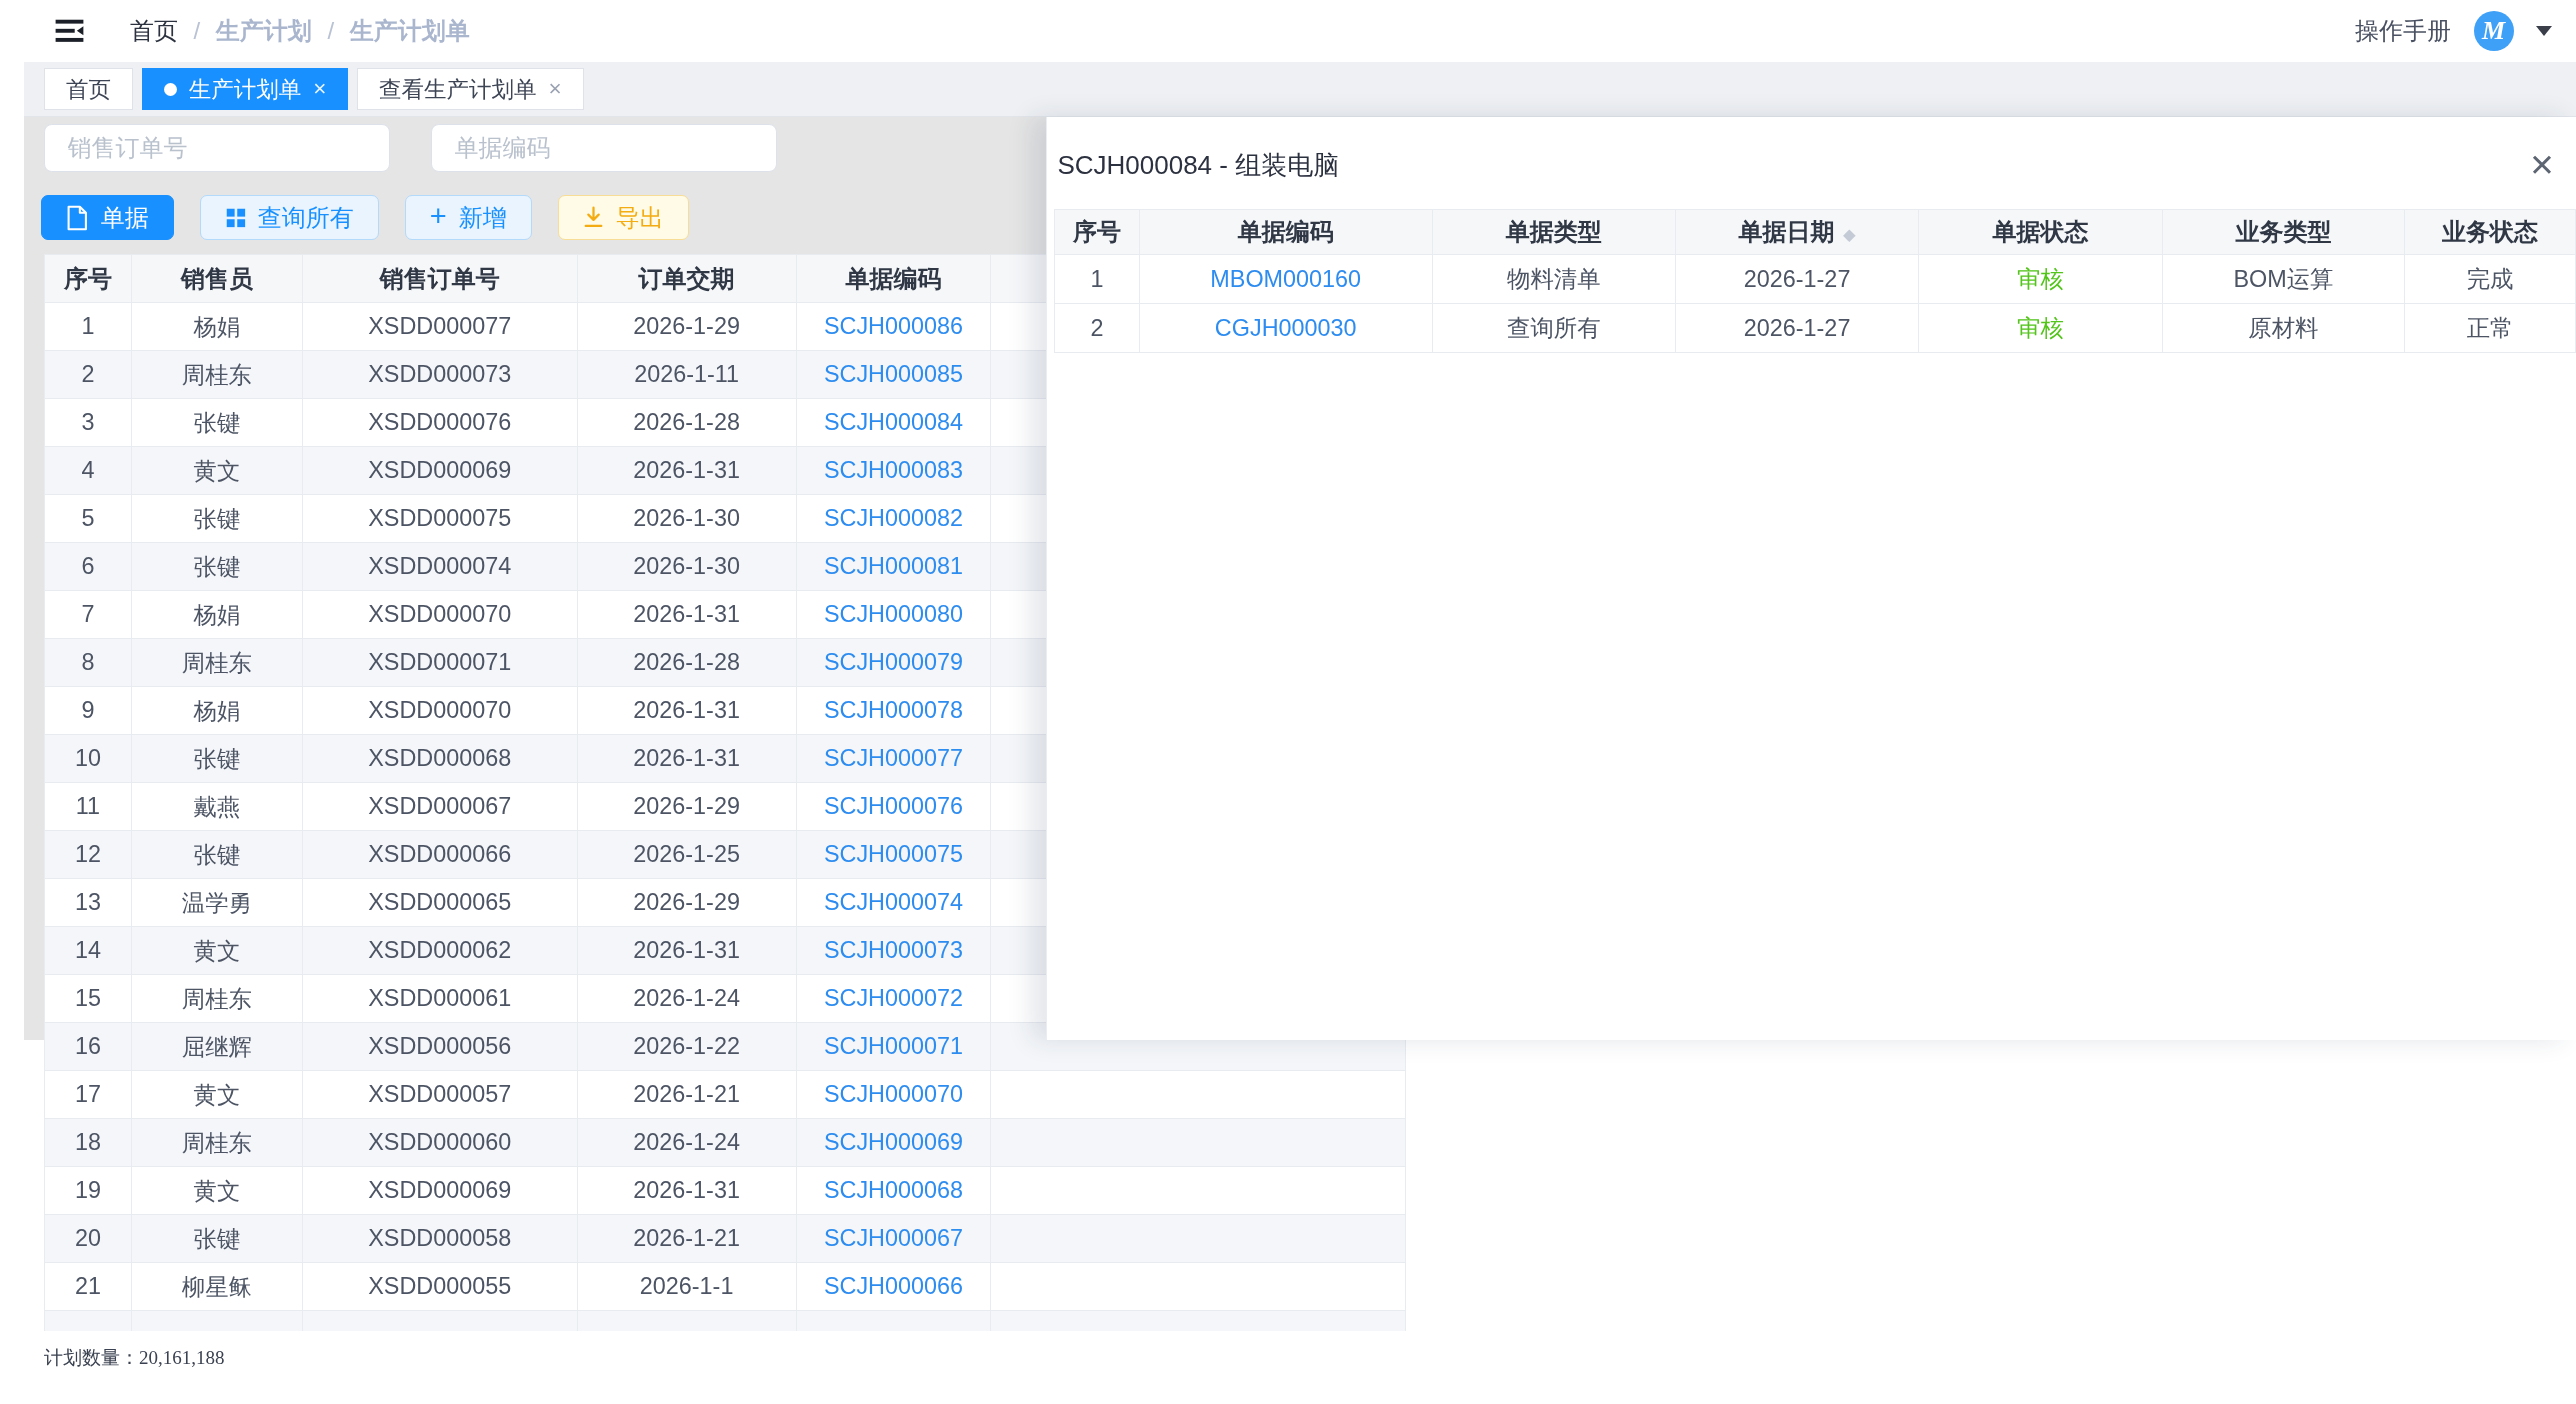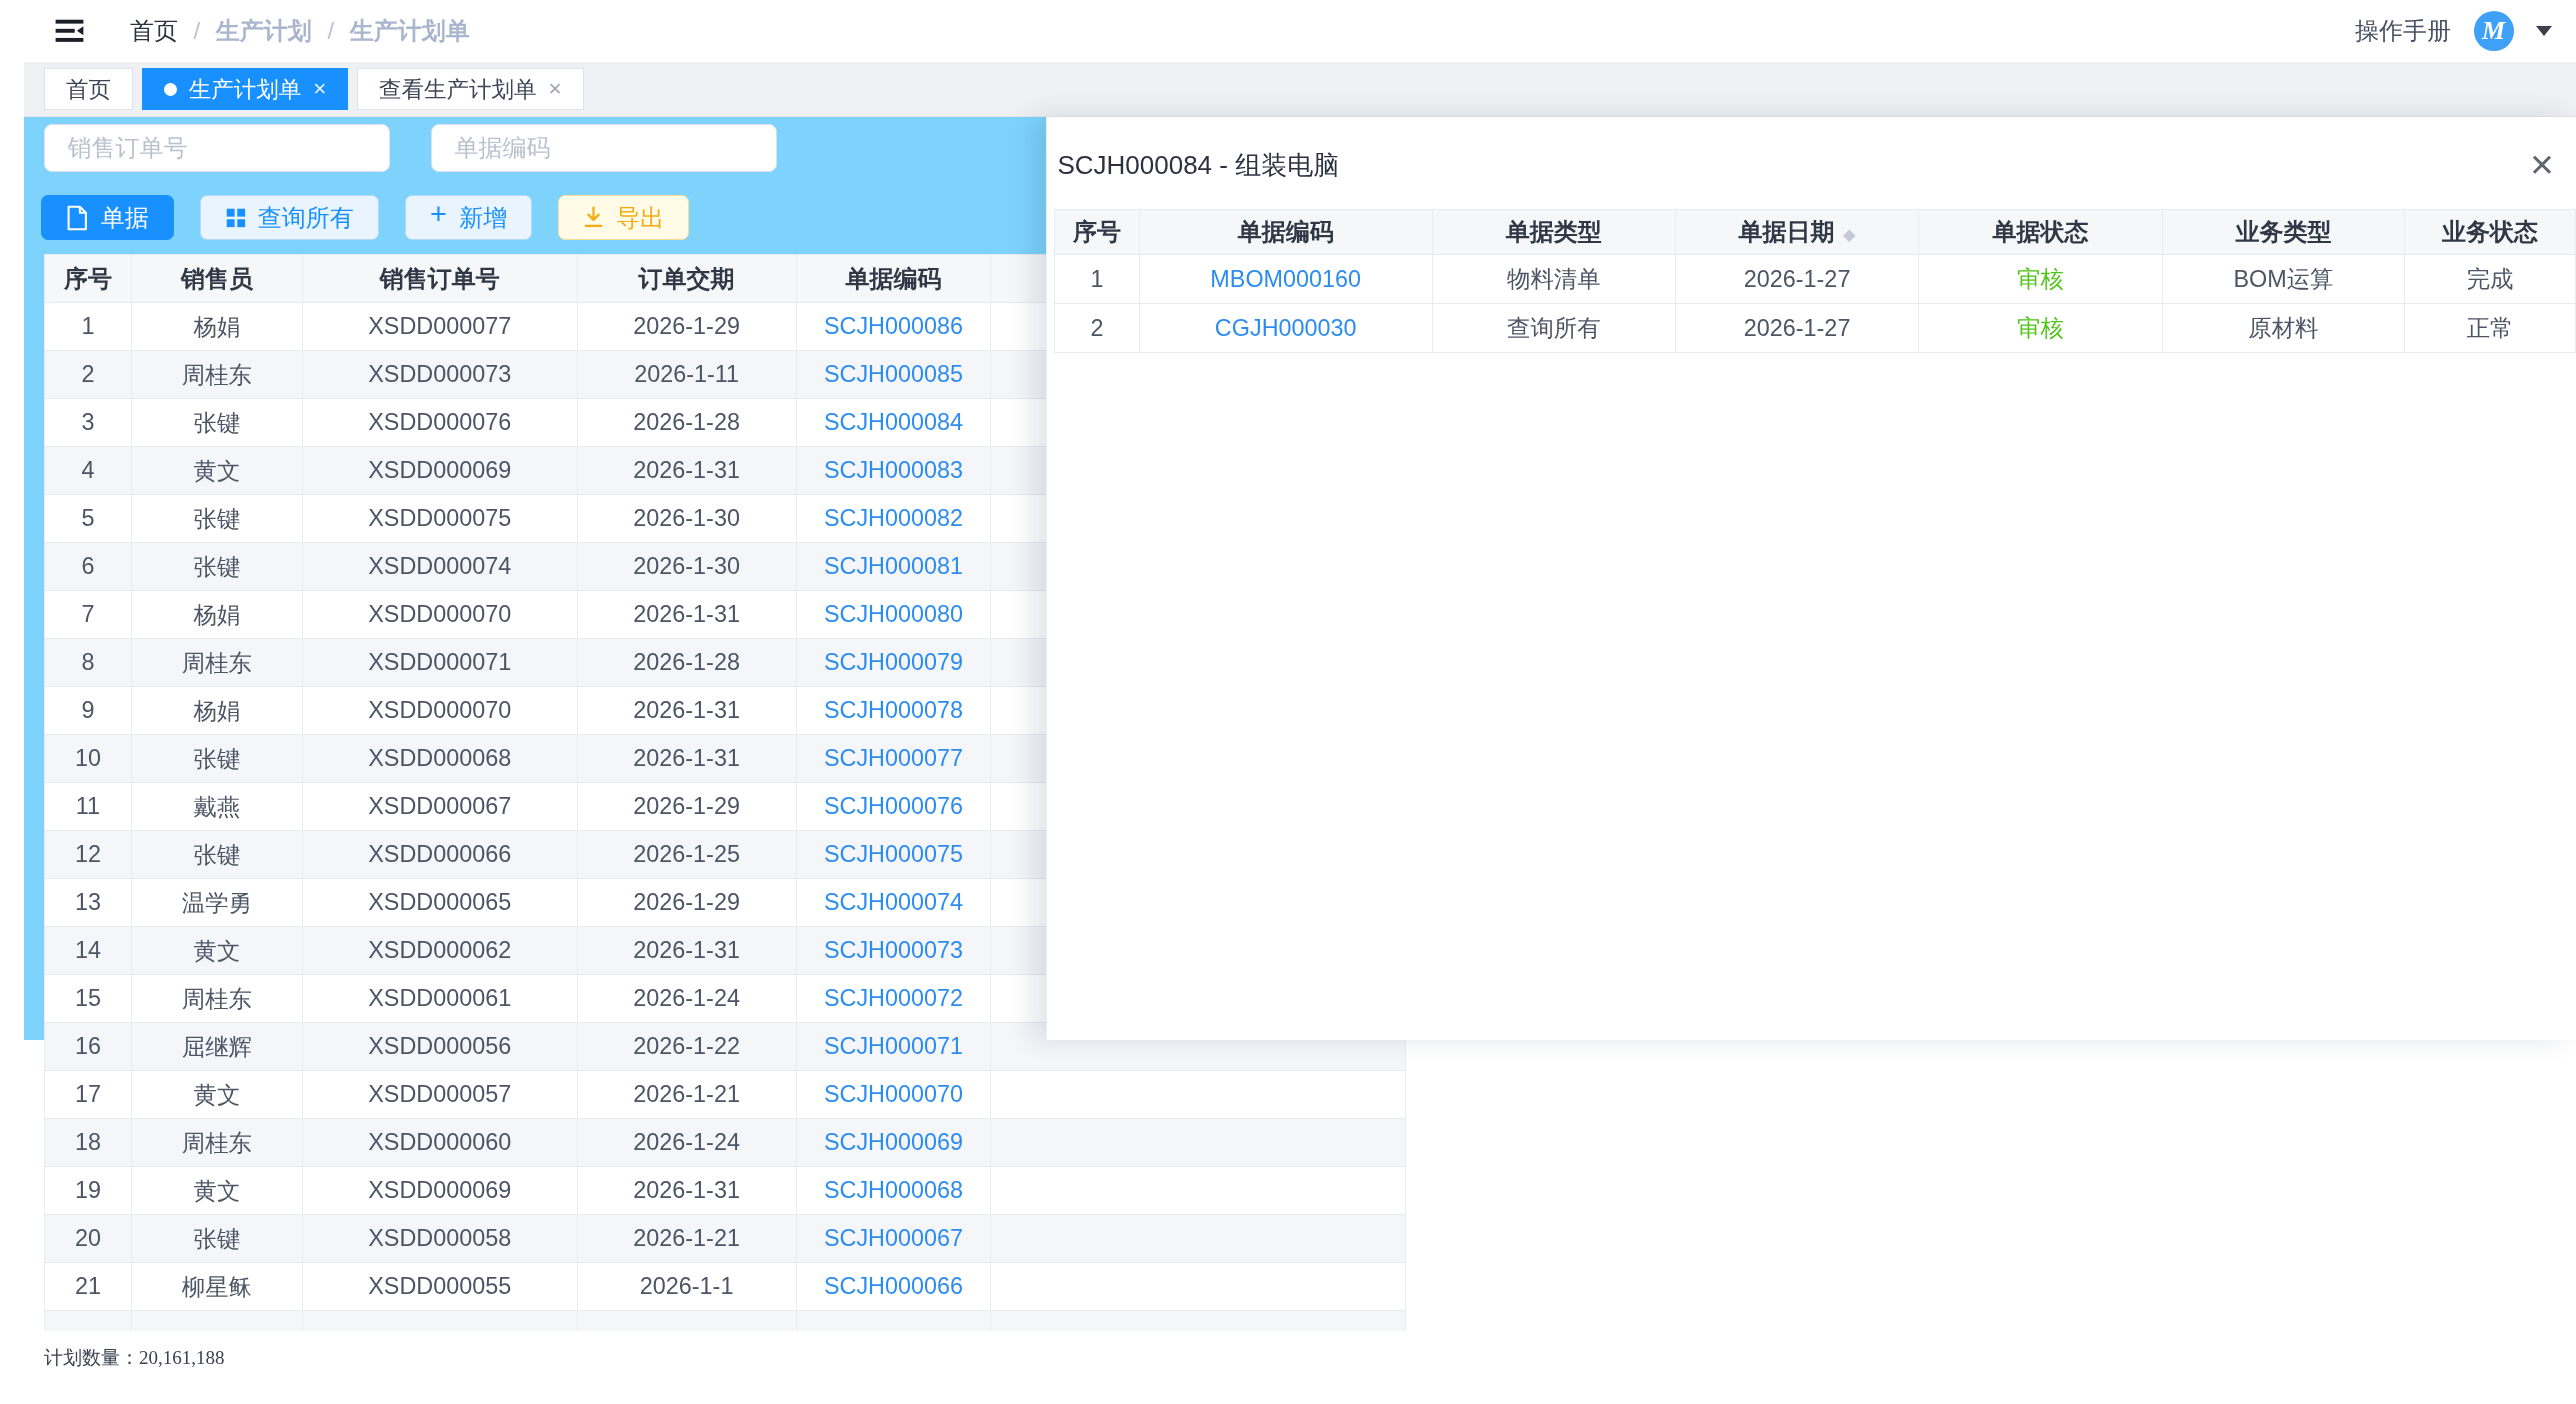--- a/index.html
+++ b/index.html
@@ -22,31 +22,31 @@
 
   
   .tabbar { height:55px; background:#eef0f3; border-bottom:0.9px solid #e2e5ea; display:flex; align-items:center; padding-left:20px; gap:8.7px; }
   .tab { height:42px; background:#fff; border:0.9px solid #dfe3e9; display:flex; align-items:center; gap:12px; padding:0 21px; font-size:22.5px; color:#3d4454; cursor:pointer; }
   .tab .close { font-size:22.5px; color:#9aa2b1; line-height:1; }
   .tab.active { background:#1890ff; border-color:#1890ff; color:#fff; }
   .tab.active .close { color:#eaf4ff; }
   .dot { width:13px; height:13px; border-radius:50%; background:#fff; }
 
   
-  .content { position:relative; height:923px; background:#7dd3fc; }
+  .content { position:relative; height:923px; background:#e5e5e5; }
 
   .filter-input { position:absolute; top:7px; width:346px; height:48px; border:1.7px solid #dde2ea; border-radius:7.8px;
                   font-size:24px; color:#333; padding:0 22.5px; outline:none; background:#fff;
                   font-family:"Liberation Sans","DejaVu Sans",sans-serif; }
   .filter-input::placeholder { color:#b9c1cd; }
   #filter-sales { left:20px; } #filter-doc { left:407px; } #filter-material { left:793px; }
 
   .toolbar { position:absolute; top:78px; left:17.3px; display:flex; gap:26px; }
   .btn { height:45px; border-radius:7px; font-size:24px; display:flex; align-items:center; gap:12px; padding:0 24px;
-         border:1.7px solid transparent; cursor:pointer; font-family:Liberation Mono, monospace; }
+         border:1.7px solid transparent; cursor:pointer; font-family:Liberation Sans, sans-serif; }
   .btn-primary { background:#1890ff; border-color:#1890ff; color:#fff; }
   .btn-light { background:#e9f4fe; border-color:#b3d9fb; color:#1890ff; }
   .btn-warn { background:#fffbe6; border-color:#f8dd96; color:#f3ac13; }
   .plus-glyph { font-size:29px; font-weight:400; line-height:1; margin-top:-2.6px; }
 
   
   .main-table-wrap { position:absolute; top:137px; left:20px; width:1362px; height:1077px; overflow:hidden; }
   table { border-collapse:collapse; table-layout:fixed; }
   th, td { border:0.9px solid #e8ebf0; text-align:center; vertical-align:middle; overflow:hidden; white-space:nowrap; }
   th { height:48px; background:#f6f7f9; font-size:24px; font-weight:600; color:#303846; }

